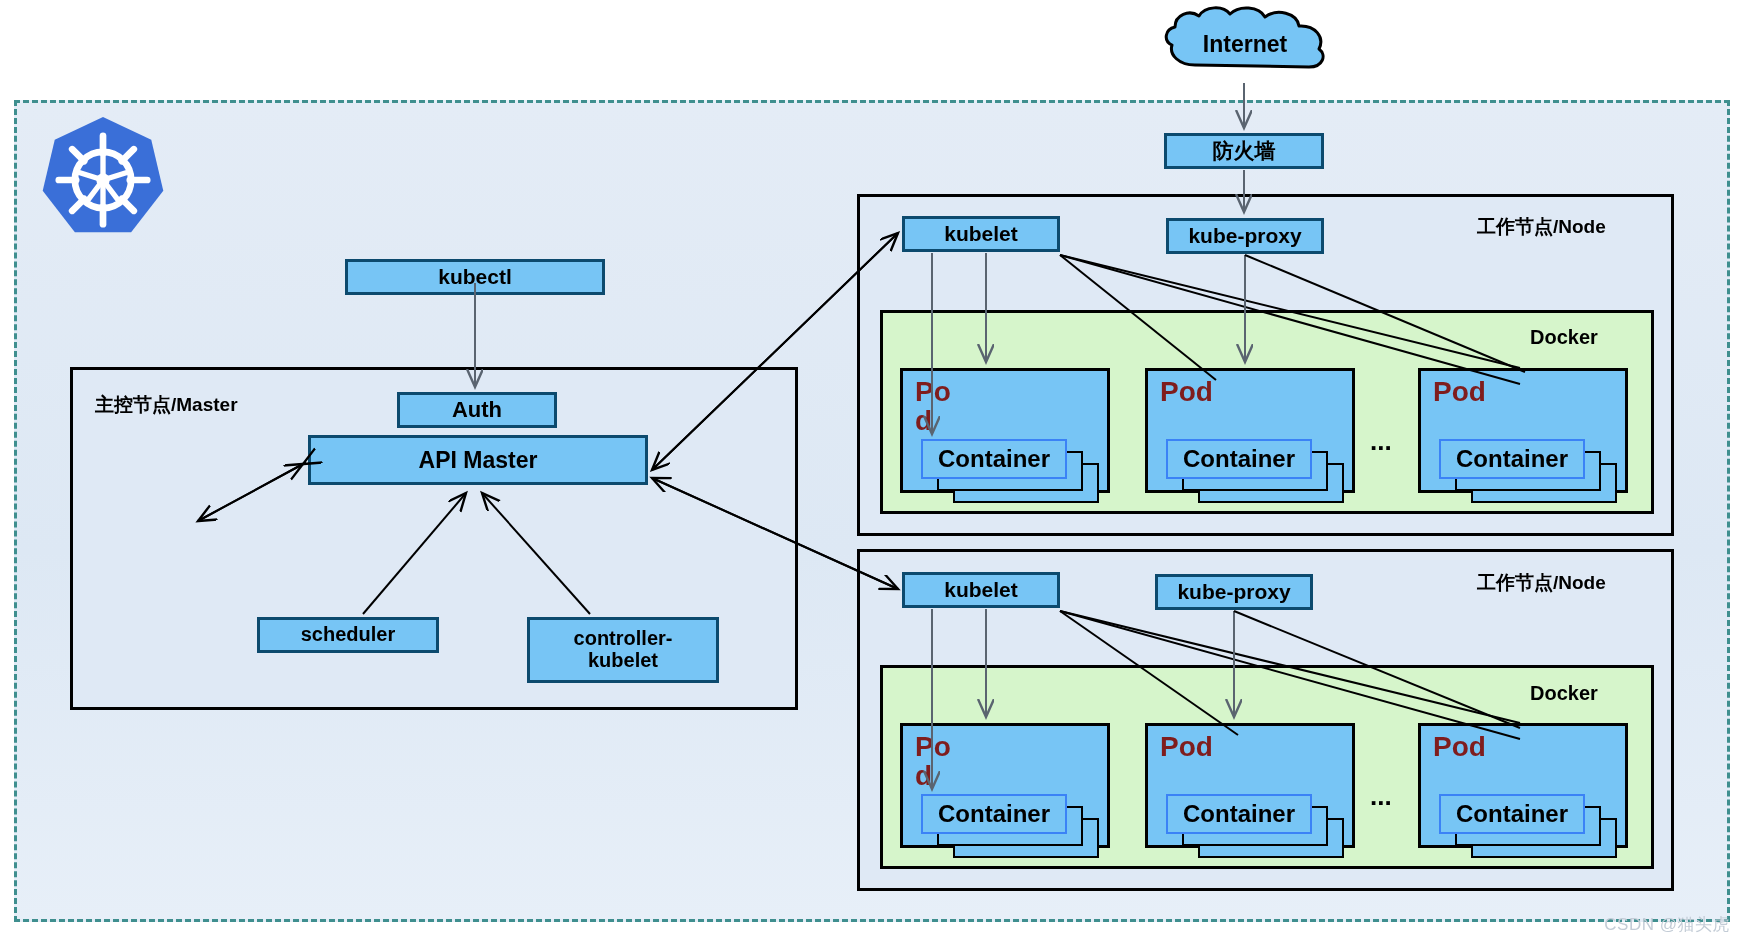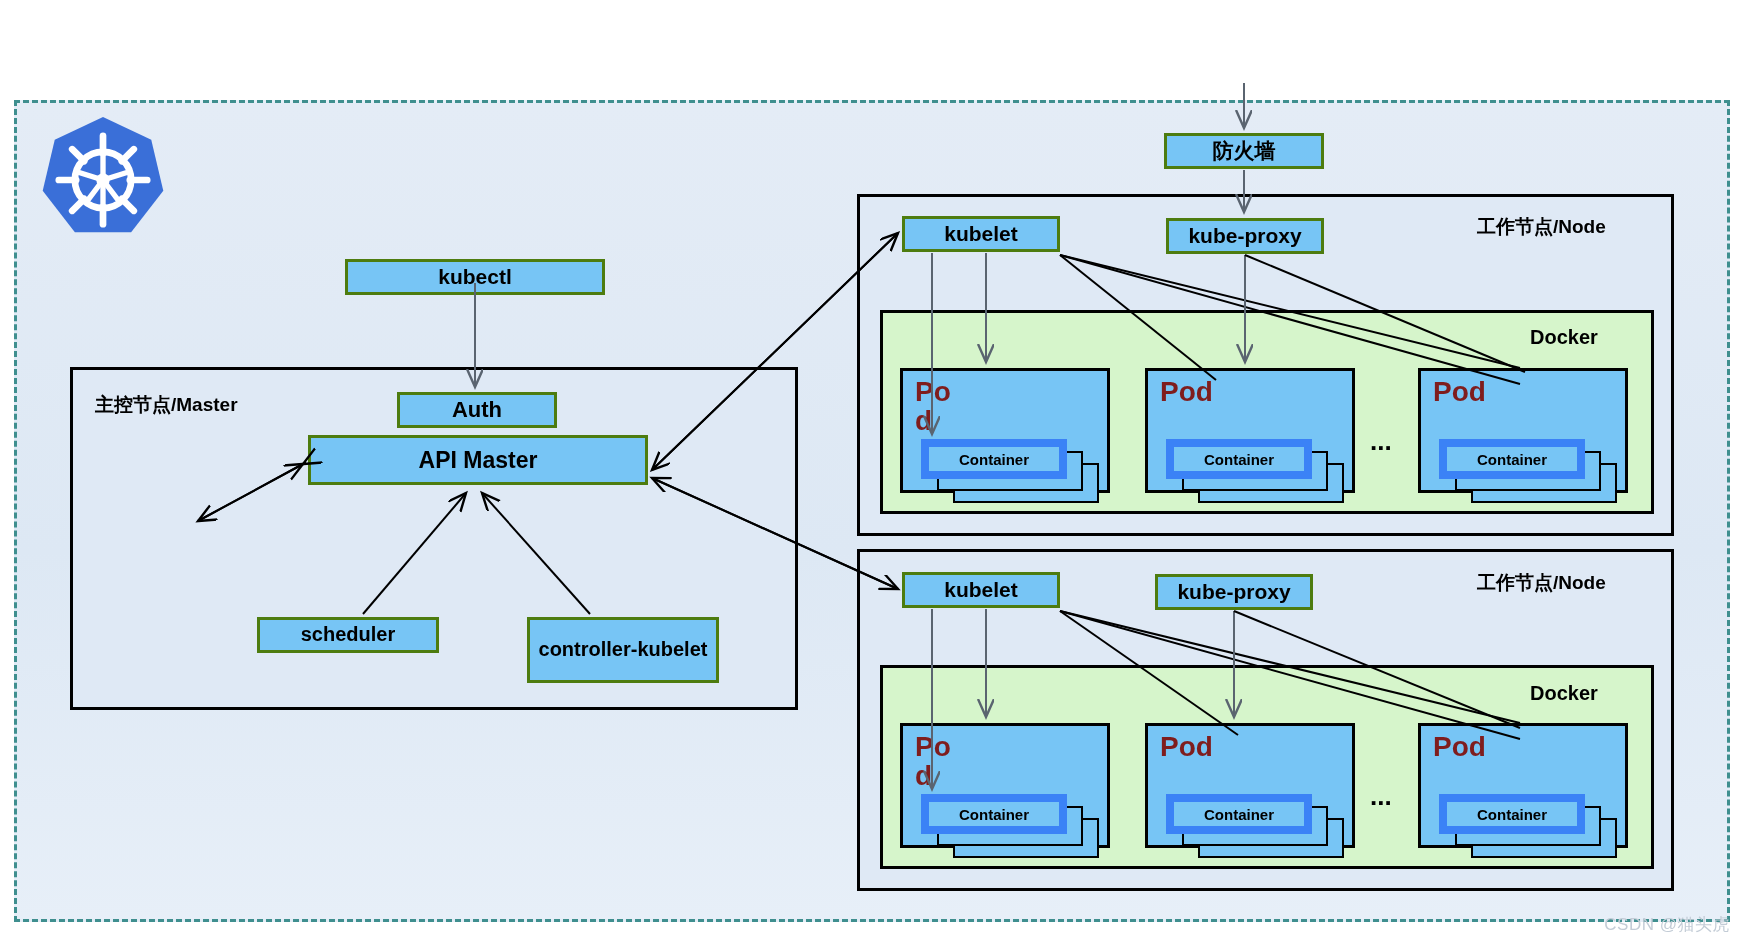--- a/index.html
+++ b/index.html
@@ -21,21 +21,21 @@
 
   
   .nodebox{
     position:absolute;
     border:3px solid #000;
     background:#dfe9f5;
   }
   .bluebox{
     position:absolute;
     background:#77c5f5;
-    border:3px solid #4d7c0f;
+    border:3px solid #0c4a6e;
     display:flex; align-items:center; justify-content:center;
     font-weight:bold; color:#000;
     text-align:center;
     line-height:1.08;
   }
   .dockerbox{
     position:absolute;
     background:#d6f5cb;
     border:3px solid #000;
   }
@@ -54,23 +54,23 @@
     position:absolute; font-weight:bold; color:#000;
   }
 
   
   .cstack{ position:absolute; }
   .cstack .sheet{
     position:absolute; border:2px solid #000; background:#77c5f5;
   }
   .cstack .front{
     position:absolute; left:0; top:0;
-    border:8px solid #3b82f6; background:#77c5f5;
+    border:2px solid #3b82f6; background:#77c5f5;
     display:flex; align-items:center; justify-content:center;
-    font-weight:bold; font-size:15px; color:#000;
+    font-weight:bold; font-size:24px; color:#000;
   }
 
   
   .etcd{ position:absolute; }
   .etcd .body{
     position:absolute; left:0; top:13px; width:100%; height:calc(100% - 26px);
     background:#d9f8c4; border-left:2px solid #4a6f9b; border-right:2px solid #4a6f9b;
   }
   .etcd .cap{
     position:absolute; left:0; width:100%; height:26px;
@@ -106,20 +106,28 @@
     font-family:"Liberation Sans", sans-serif;
   }
 </style>
 </head>
 <body>
 
 <div id="stage">
 
   <div class="cluster-region"></div>
 
+  <div class="cloud" style="left:1155px; top:5px; width:180px; height:78px;">
+    <svg width="180" height="78" viewBox="0 0 180 78">
+      <path d="M40,60 C24,60 14,50 17,40 C8,36 10,24 20,22 C20,10 34,4 44,11
+               C50,1 68,0 75,9 C84,0 104,1 110,12 C122,3 142,8 144,21
+               C160,20 170,32 164,44 C172,50 168,62 154,62 Z" fill="#77c5f5" stroke="#000" stroke-width="3" stroke-linejoin="round"></path>
+    </svg>
+    <div class="txt">Internet</div>
+  </div>
 
   <div class="bluebox" style="left:1164px; top:133px; width:160px; height:36px; font-size:21px;">
     <span>防火墙</span>
   </div>
 
   <div class="k8slogo" style="left:36px; top:113px; width:134px; height:134px;">
     <svg width="134" height="134" viewBox="0 0 100 100">
       <polygon points="50,3 86,20 95,58 71,89 29,89 5,58 14,20" fill="#3a6fd8"></polygon>
       <g fill="none" stroke="#ffffff" stroke-width="5" stroke-linecap="round">
         <circle cx="50" cy="50" r="21"></circle>
@@ -158,21 +166,21 @@
   </div>
 
   <div class="bluebox" style="left:308px; top:435px; width:340px; height:50px; font-size:23px;">
     <span>API Master</span>
   </div>
 
   <div class="bluebox" style="left:257px; top:617px; width:182px; height:36px; font-size:20px;">
     <span>scheduler</span>
   </div>
 
-  <div class="bluebox" style="left:527px; top:617px; width:192px; height:66px; font-size:20px; flex-direction:row;">
+  <div class="bluebox" style="left:527px; top:617px; width:192px; height:66px; font-size:20px; flex-direction:column;">
     <span>controller-</span>
     <span>kubelet</span>
   </div>
 
   <div class="nodebox" style="left:857px; top:194px; width:817px; height:342px;"></div>
 
   <div class="plainlabel" style="left:1477px; top:214px; font-size:19px;">工作节点/Node</div>
 
   <div class="bluebox" style="left:902px; top:216px; width:158px; height:36px; font-size:21px;">
     <span>kubelet</span>

